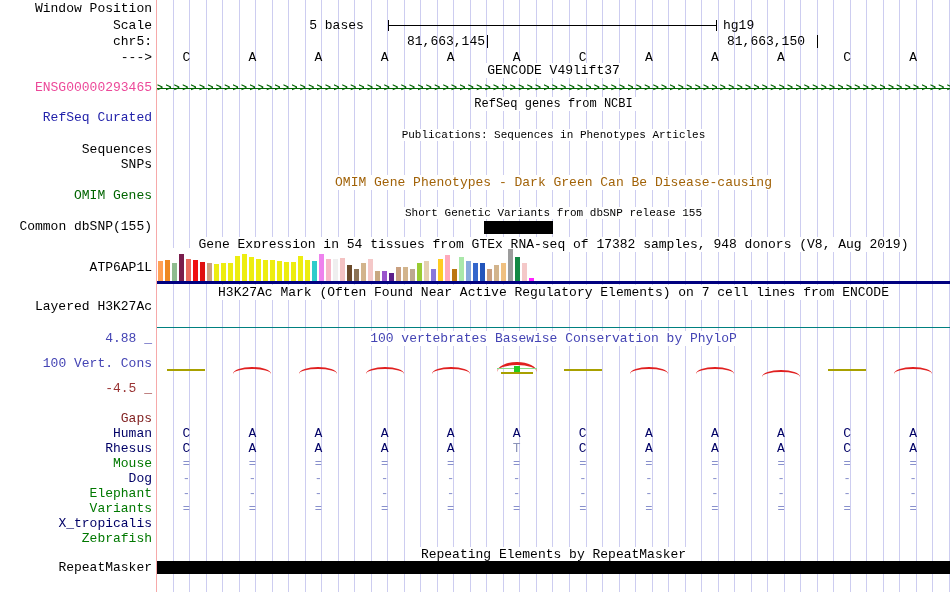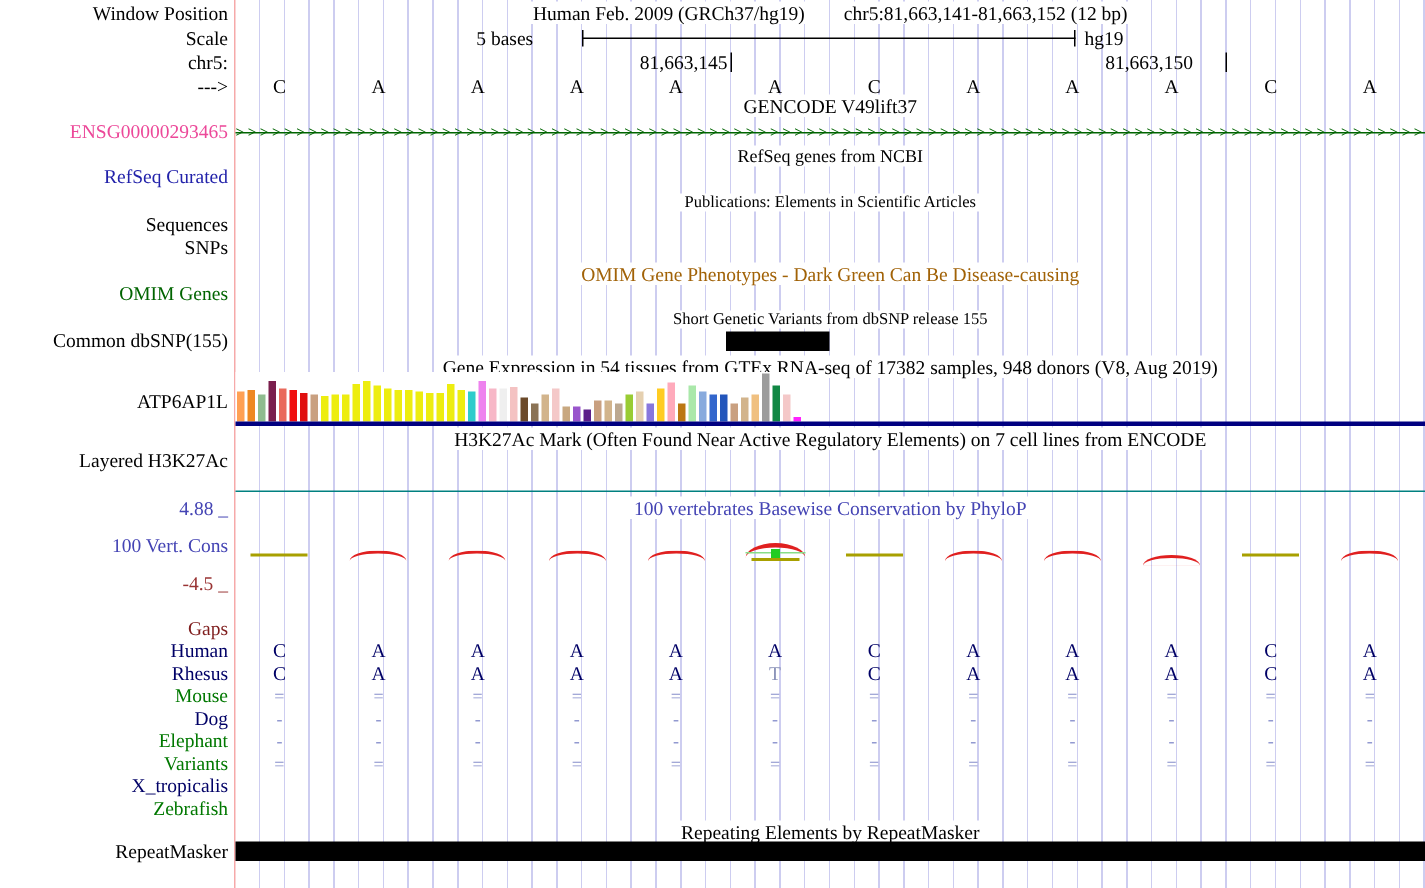--- a/index.html
+++ b/index.html
@@ -1,17 +1,17 @@
 <!DOCTYPE html>
 <html><head>
 <meta charset="utf-8">
 <style>
   html,body{margin:0;padding:0;background:#fff;}
   #canvas{position:relative;width:950px;height:592px;background:#fff;overflow:hidden;
-          font-family:Liberation Serif, serif;font-size:13px;color:#000;}
+          font-family:Liberation Mono, monospace;font-size:13px;color:#000;}
   .abs{position:absolute;}
   .slabel{position:absolute;right:798px;white-space:nowrap;transform:translateY(-50%);line-height:14px;}
   .ctitle{position:absolute;left:157px;width:793px;text-align:center;transform:translateY(-50%);
           white-space:nowrap;line-height:14px;}
   .ctitle span{background:#fff;padding:0 3px;}
   .gridlines{position:absolute;left:157px;top:0;width:793px;height:592px;
      background:repeating-linear-gradient(to right,transparent 0px,transparent 15.52px,#CDCDF0 15.52px,#CDCDF0 16.52px);}
   .guideline{position:absolute;left:156px;top:0;width:1px;height:592px;background:#F6A9A9;}
   .base{position:absolute;transform:translate(-50%,-50%);line-height:14px;}
   .mcell{position:absolute;transform:translate(-50%,-50%);line-height:14px;}
@@ -29,23 +29,20 @@
 <div id="canvas">
 
   <div class="gridlines"></div>
   <div class="guideline"></div>
 
   <div class="slabel" style="top:9px">Window Position</div>
   <div class="slabel" style="top:26px">Scale</div>
   <div class="slabel" style="top:42px">chr5:</div>
   <div class="slabel" style="top:58px">---&gt;</div>
 
-  <div class="ctitle" style="top:9px">
-    <span>Human Feb. 2009 (GRCh37/hg19)</span><span style="display:inline-block;width:14px"></span><span>chr5:81,663,141-81,663,152 (12 bp)</span>
-  </div>
 
   <div class="abs" style="left:290px;width:93px;top:26px;text-align:center;transform:translateY(-50%);line-height:14px">5 bases</div>
   <div class="hline" style="left:388px;top:25px;width:329px;height:1px"></div>
   <div class="hline" style="left:388px;top:20px;width:1px;height:11px"></div>
   <div class="hline" style="left:716px;top:20px;width:1px;height:11px"></div>
   <div class="abs" style="left:723px;top:26px;transform:translateY(-50%);line-height:14px">hg19</div>
 
   <div class="abs" style="left:387px;width:98px;top:42px;text-align:right;transform:translateY(-50%);line-height:14px">81,663,145</div>
   <div class="hline" style="left:487px;top:35px;width:1px;height:13px"></div>
   <div class="abs" style="left:717px;width:98px;top:42px;text-align:center;transform:translateY(-50%);line-height:14px">81,663,150</div>
@@ -67,21 +64,21 @@
     </div>
 
   <div class="ctitle" style="top:71px"><span>GENCODE V49lift37</span></div>
   <div class="arrow-line"></div>
   <div class="arrow-row" id="gencode-arrows">&gt;&gt;&gt;&gt;&gt;&gt;&gt;&gt;&gt;&gt;&gt;&gt;&gt;&gt;&gt;&gt;&gt;&gt;&gt;&gt;&gt;&gt;&gt;&gt;&gt;&gt;&gt;&gt;&gt;&gt;&gt;&gt;&gt;&gt;&gt;&gt;&gt;&gt;&gt;&gt;&gt;&gt;&gt;&gt;&gt;&gt;&gt;&gt;&gt;&gt;&gt;&gt;&gt;&gt;&gt;&gt;&gt;&gt;&gt;&gt;&gt;&gt;&gt;&gt;&gt;&gt;&gt;&gt;&gt;&gt;&gt;&gt;&gt;&gt;&gt;&gt;&gt;&gt;&gt;&gt;&gt;&gt;&gt;&gt;&gt;&gt;&gt;&gt;&gt;&gt;&gt;&gt;&gt;&gt;&gt;&gt;&gt;&gt;&gt;&gt;&gt;&gt;&gt;&gt;&gt;&gt;&gt;&gt;&gt;&gt;&gt;&gt;&gt;&gt;&gt;&gt;&gt;&gt;&gt;&gt;&gt;&gt;&gt;&gt;&gt;&gt;&gt;&gt;&gt;&gt;</div>
   <div class="slabel" style="top:88px;color:#ec4899">ENSG00000293465</div>
 
   <div class="ctitle" style="top:104px;font-size:12px"><span>RefSeq genes from NCBI</span></div>
   <div class="slabel" style="top:118px;color:#2222AA">RefSeq Curated</div>
 
-  <div class="ctitle" style="top:135px;font-size:11px"><span>Publications: Elements in Scientific Articles</span></div>
+  <div class="ctitle" style="top:135px;font-size:11px"><span>Publications: Sequences in Phenotypes Articles</span></div>
   <div class="slabel" style="top:150px">Sequences</div>
   <div class="slabel" style="top:165px">SNPs</div>
 
   <div class="ctitle" style="top:183px;color:#a16207"><span>OMIM Gene Phenotypes - Dark Green Can Be Disease-causing</span></div>
   <div class="slabel" style="top:196px;color:#006400">OMIM Genes</div>
 
   <div class="ctitle" style="top:213px;font-size:11px"><span>Short Genetic Variants from dbSNP release 155</span></div>
   <div class="abs" style="left:484px;top:221px;width:69px;height:13px;background:#000"></div>
   <div class="slabel" style="top:227px">Common dbSNP(155)</div>
 

